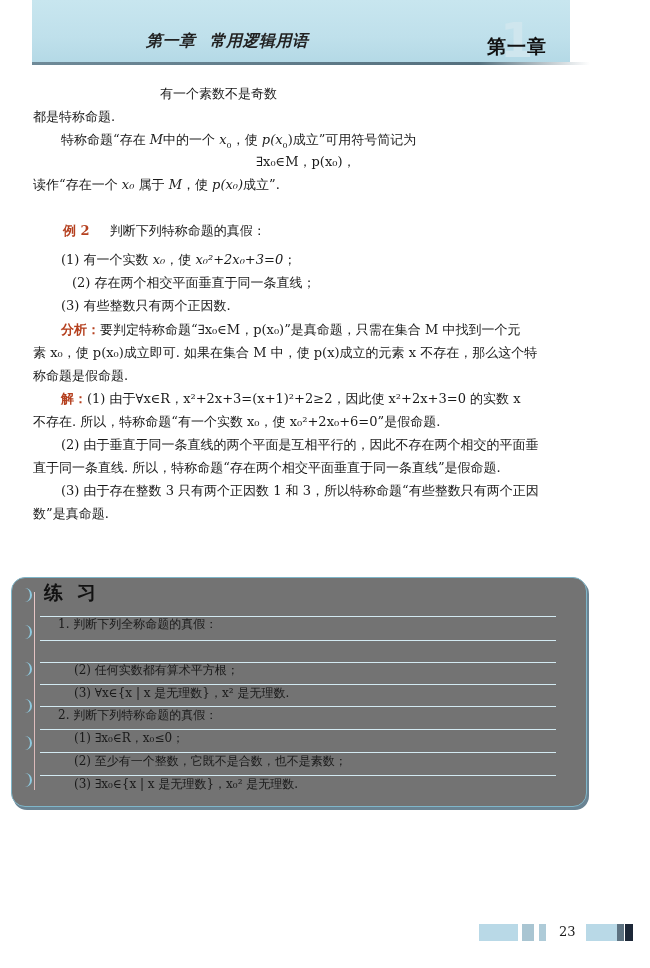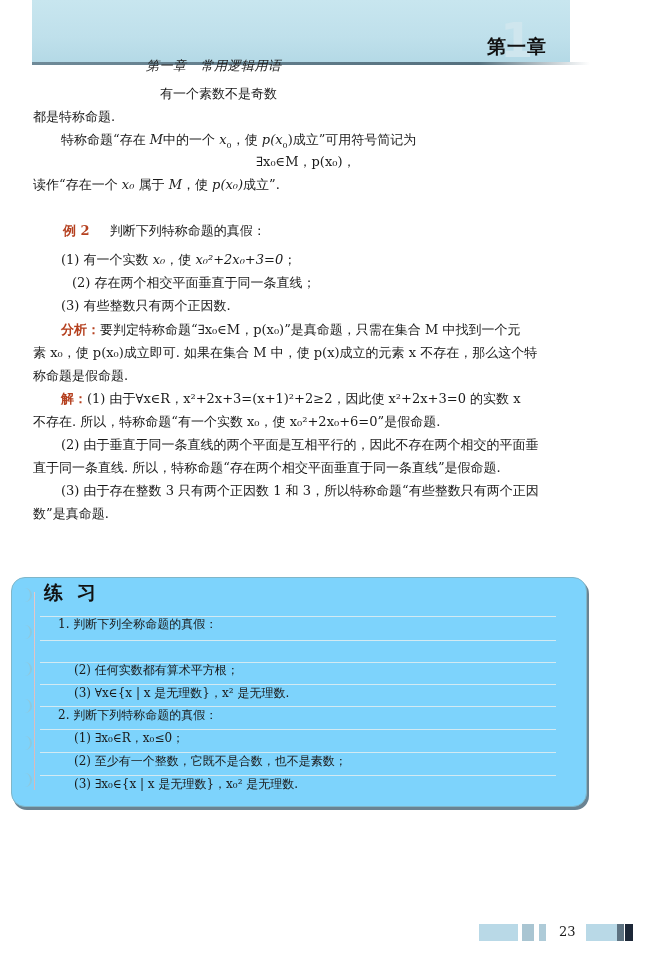--- a/index.html
+++ b/index.html
@@ -11,21 +11,21 @@
   }
   .header-band {
     position: absolute; left: 32px; top: 0; width: 538px; height: 62px;
     background: linear-gradient(180deg, #c8e6ef 0%, #bfe0eb 60%, #b4d9e6 100%);
   }
   .header-band::after {
     content: ""; position: absolute; left: 0; right: -20px; bottom: -3px; height: 3px;
     background: linear-gradient(90deg, #6f8a98, #55707e 80%, rgba(85,112,126,0));
   }
   .header-running {
-    position: absolute; left: 146px; top: 57px; font-size: 13px; font-style: italic; font-weight: normal;
+    position: absolute; left: 146px; top: 31px; font-size: 16px; font-style: italic; font-weight: bold;
     font-family: "DejaVu Sans", sans-serif; color: #222; letter-spacing: 0.5px;
   }
   .header-running .gap { display: inline-block; width: 14px; }
   .chapter-badge {
     position: absolute; left: 487px; top: 34px; font-size: 19px; font-weight: bold;
     font-family: "DejaVu Sans", sans-serif; color: #111; letter-spacing: 1px;
   }
   .chapter-ghost {
     position: absolute; left: 500px; top: 12px; font-size: 48px; font-weight: bold;
     font-family: "DejaVu Sans", sans-serif; color: #cfe6ee; z-index: 0;
@@ -34,21 +34,21 @@
 
   .line { position: absolute; font-size: 13px; white-space: nowrap; line-height: 18px; }
   .accent { color: #b5401f; font-weight: bold; }
   .math { font-style: italic; }
   sub, sup { font-size: 8px; }
 
   .practice-box {
     position: absolute; left: 11px; top: 577px; width: 574px; height: 228px;
     border: 1.5px solid #7fb6c9; border-radius: 14px;
     box-shadow: 2px 3px 0 #6a8392;
-    background: #7dd3fc;
+    background: #737373;
   }
   .ring {
     position: absolute; left: 6px; width: 12px; height: 14px;
     border-right: 2px solid #8ec9df; border-radius: 0 8px 8px 0;
   }
   .margin-line {
     position: absolute; left: 22px; top: 14px; width: 1px; height: 198px;
     background: linear-gradient(180deg, #e9c8c8, #d9b8b8);
   }
   .rule {

